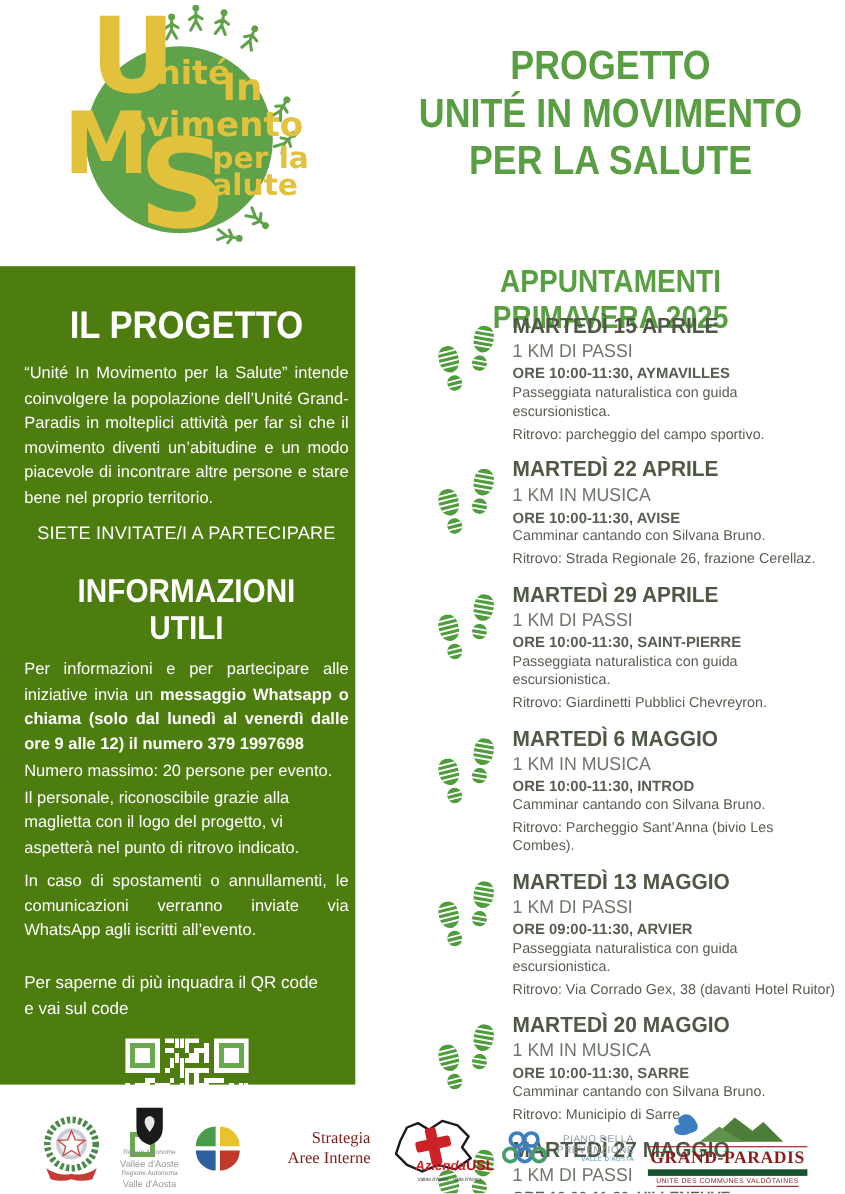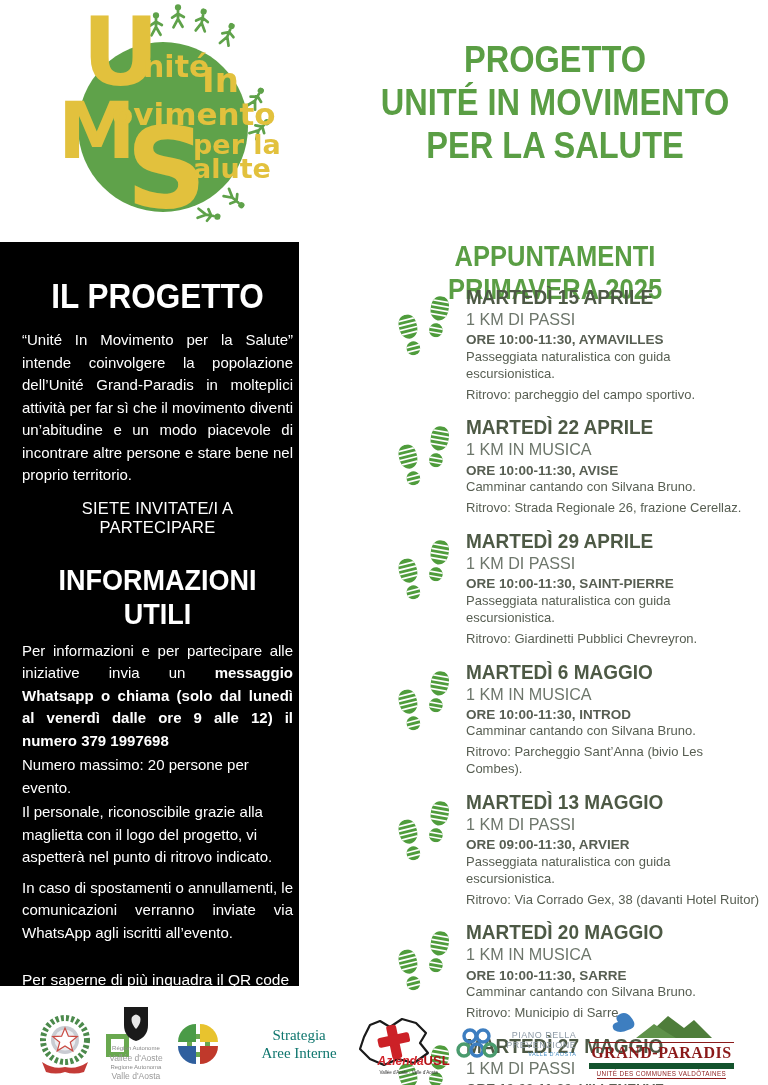--- a/index.html
+++ b/index.html
@@ -14,21 +14,21 @@
   .logo-word { position:absolute; color:#e2c13d; font-weight:800; font-family:"DejaVu Sans","Liberation Sans",sans-serif; line-height:1; }
   .walker { position:absolute; width:16px; height:26px; }
 
   
   .header-title { position:absolute; left:352px; top:38px; width:406px; text-align:center;
     color:#5a9e44; font-weight:800; font-size:37px; line-height:43px; transform:scaleX(0.88); transform-origin:center top; letter-spacing:0; }
   .appuntamenti { position:absolute; left:352px; top:240px; width:406px; text-align:center;
     color:#5a9e44; font-weight:800; font-size:29px; transform:scaleX(0.88); transform-origin:center top; }
 
   
-  .left-panel { position:absolute; left:0; top:242px; width:299px; height:744px; background:#000000; color:#fff; padding:20px 6px 0 22px; }
+  .left-panel { position:absolute; left:0; top:242px; width:323px; height:744px; background:#4d7c0f; color:#fff; padding:20px 6px 0 22px; }
   .panel-h1 { text-align:center; font-weight:800; font-size:35px; transform:scaleX(0.9); transform-origin:center; margin-top:14px; }
   .panel-h2 { text-align:center; font-weight:800; font-size:30px; transform:scaleX(0.9); transform-origin:center; margin-top:26px; }
   .panel-p { font-size:15px; line-height:1.5; text-align:justify; margin-top:13px; }
   .panel-p b { font-weight:700; }
   .invite { text-align:center; font-size:16.5px; margin-top:12px; letter-spacing:0.2px; }
   .qr-caption { font-size:15.5px; line-height:1.55; margin-top:24px; text-align:left; }
   .qr-wrap { width:112px; height:112px; margin:14px auto 0 auto; }
   .qr-wrap svg { display:block; width:112px; height:112px; }
 
   
@@ -41,21 +41,21 @@
   .event-time { color:#575e52; font-size:13.5px; font-weight:700; line-height:1.3; margin-top:1px; }
   .event-desc { color:#575e52; font-size:13px; line-height:1.3; }
   .event-meet { color:#575e52; font-size:13px; line-height:1.3; margin-top:4px; }
 
   
   .footer { position:absolute; left:0; top:1002px; width:768px; height:83px; display:flex; align-items:center; justify-content:space-around; padding:0 28px; }
   .flogo { display:flex; flex-direction:column; align-items:center; justify-content:center; text-align:center; }
   .flogo-row { display:flex; align-items:center; gap:8px; }
   .vda-text { font-size:6px; color:#8a8a8a; line-height:1.25; margin-top:2px; }
   .vda-text .big { font-size:8.5px; color:#9a9a9a; }
-  .strategia-text { font-family:"Liberation Serif", serif; font-size:15px; color:#0f766e; line-height:1.2; text-align:center;margin-left:32px; }
+  .strategia-text { font-family:"Liberation Serif", serif; font-size:15px; color:#7f1d1d; line-height:1.2; text-align:right;margin-left:32px; }
   .ausl-text { position:absolute; left:28px; bottom:7px; line-height:1; white-space:nowrap; }
   .ausl-text .az { color:#d2232a; font-size:12px; font-style:italic; font-weight:700; }
   .ausl-text .usl { color:#b01116; font-size:13px; font-weight:800; }
   .ausl-sub { position:absolute; left:30px; bottom:0; font-size:4.5px; color:#333; white-space:nowrap; }
   .piano-text { text-align:right; line-height:1.15; }
   .piano-text .t1 { font-size:9px; color:#8d9aa6; letter-spacing:0.5px; }
   .piano-text .t2 { font-size:5.5px; color:#4a90c4; letter-spacing:0.5px; margin-top:1px; }
   .gp-title { font-family:"Liberation Serif", serif; font-weight:700; font-size:16px; color:#8b1a1a; letter-spacing:0.5px; border-top:1px solid #8b1a1a; border-bottom:6px solid #14532d; padding:0 2px; line-height:1.25; }
   .gp-sub { font-size:6.3px; color:#8b1a1a; letter-spacing:0.4px; margin-top:1px; border-bottom:1px solid #8b1a1a; padding-bottom:1px; }
 </style>
@@ -137,21 +137,21 @@
     <div class="invite">SIETE INVITATE/I A PARTECIPARE</div>
 
     <div class="panel-h2">INFORMAZIONI UTILI</div>
     <p class="panel-p" style="margin-top:9px;"><span>Per informazioni e per partecipare alle iniziative invia un </span><b>messaggio Whatsapp o chiama (solo dal lunedì al venerdì dalle ore 9 alle 12) il numero 379 1997698</b></p>
     <p class="panel-p" style="margin-top:2px; text-align:left;">Numero massimo: 20 persone per evento.</p>
     <p class="panel-p" style="margin-top:2px; text-align:left;">Il personale, riconoscibile grazie alla maglietta con il logo del progetto, vi aspetterà nel punto di ritrovo indicato.</p>
     <p class="panel-p" style="margin-top:8px;">In caso di spostamenti o annullamenti, le comunicazioni verranno inviate via WhatsApp agli iscritti all’evento.</p>
 
     <div class="qr-caption">
       <div>Per saperne di più inquadra il QR code</div>
-      <div>e vai sul sito</div>
+      <div>e vai sul code</div>
     </div>
     <div class="qr-wrap">
         <svg viewBox="0 0 25 25" shape-rendering="crispEdges">
           <rect x="8" y="0" width="0.95" height="0.95" fill="#fff"></rect>
           <rect x="9" y="0" width="0.95" height="0.95" fill="#fff"></rect>
           <rect x="10" y="0" width="0.95" height="0.95" fill="#fff"></rect>
           <rect x="11" y="0" width="0.95" height="0.95" fill="#fff"></rect>
           <rect x="12" y="0" width="0.95" height="0.95" fill="#fff"></rect>
           <rect x="13" y="0" width="0.95" height="0.95" fill="#fff"></rect>
           <rect x="14" y="0" width="0.95" height="0.95" fill="#fff"></rect>

